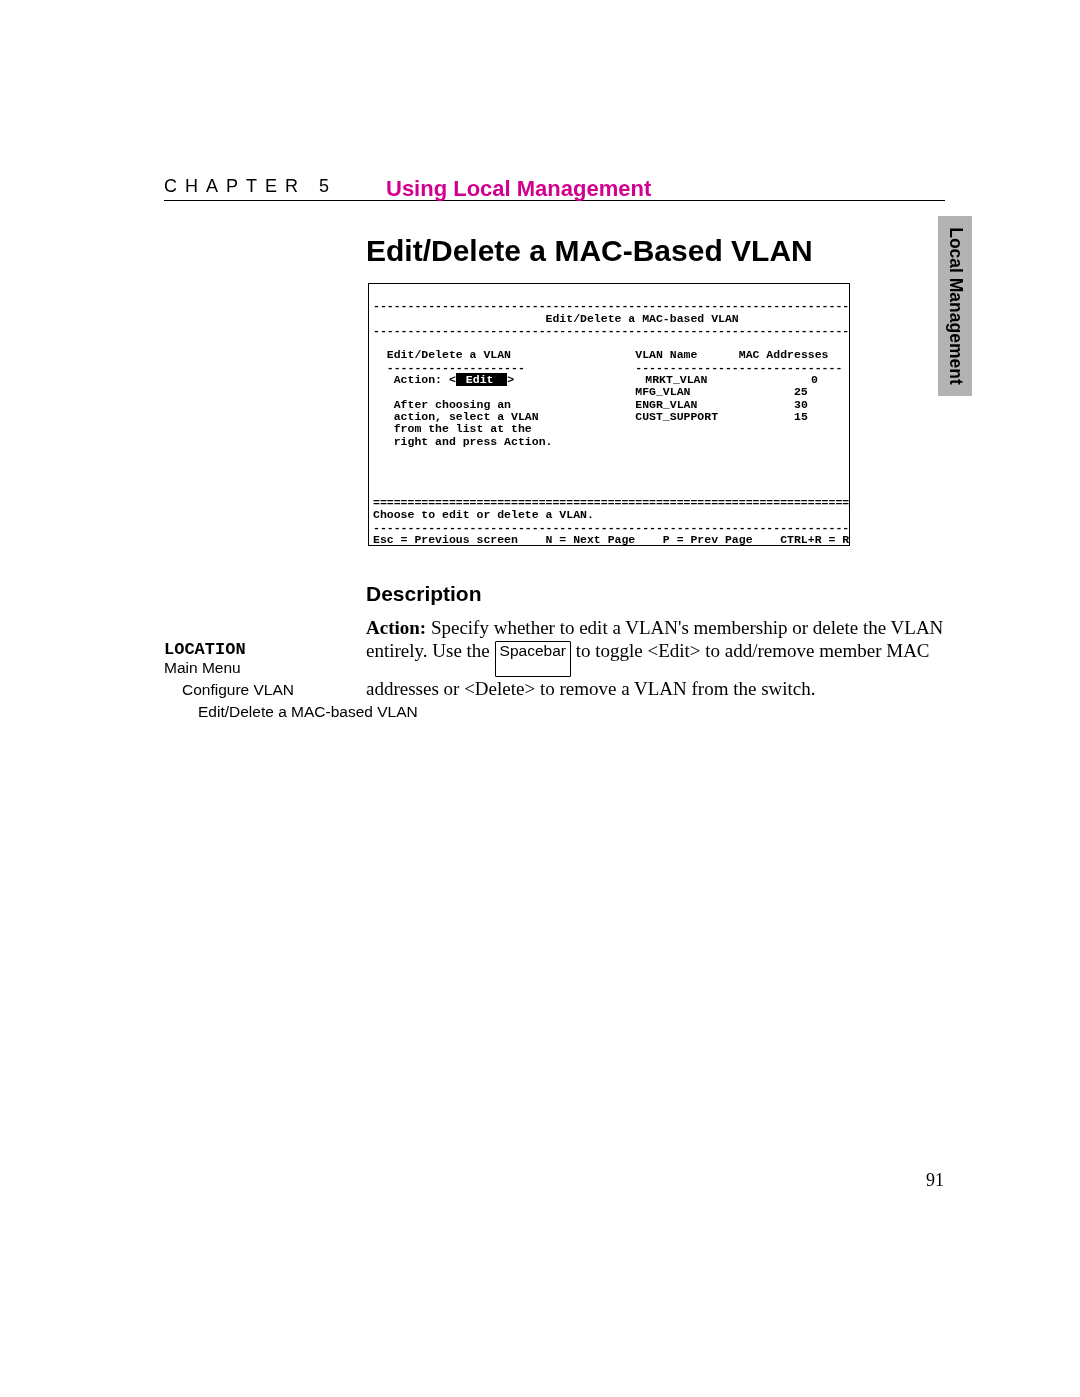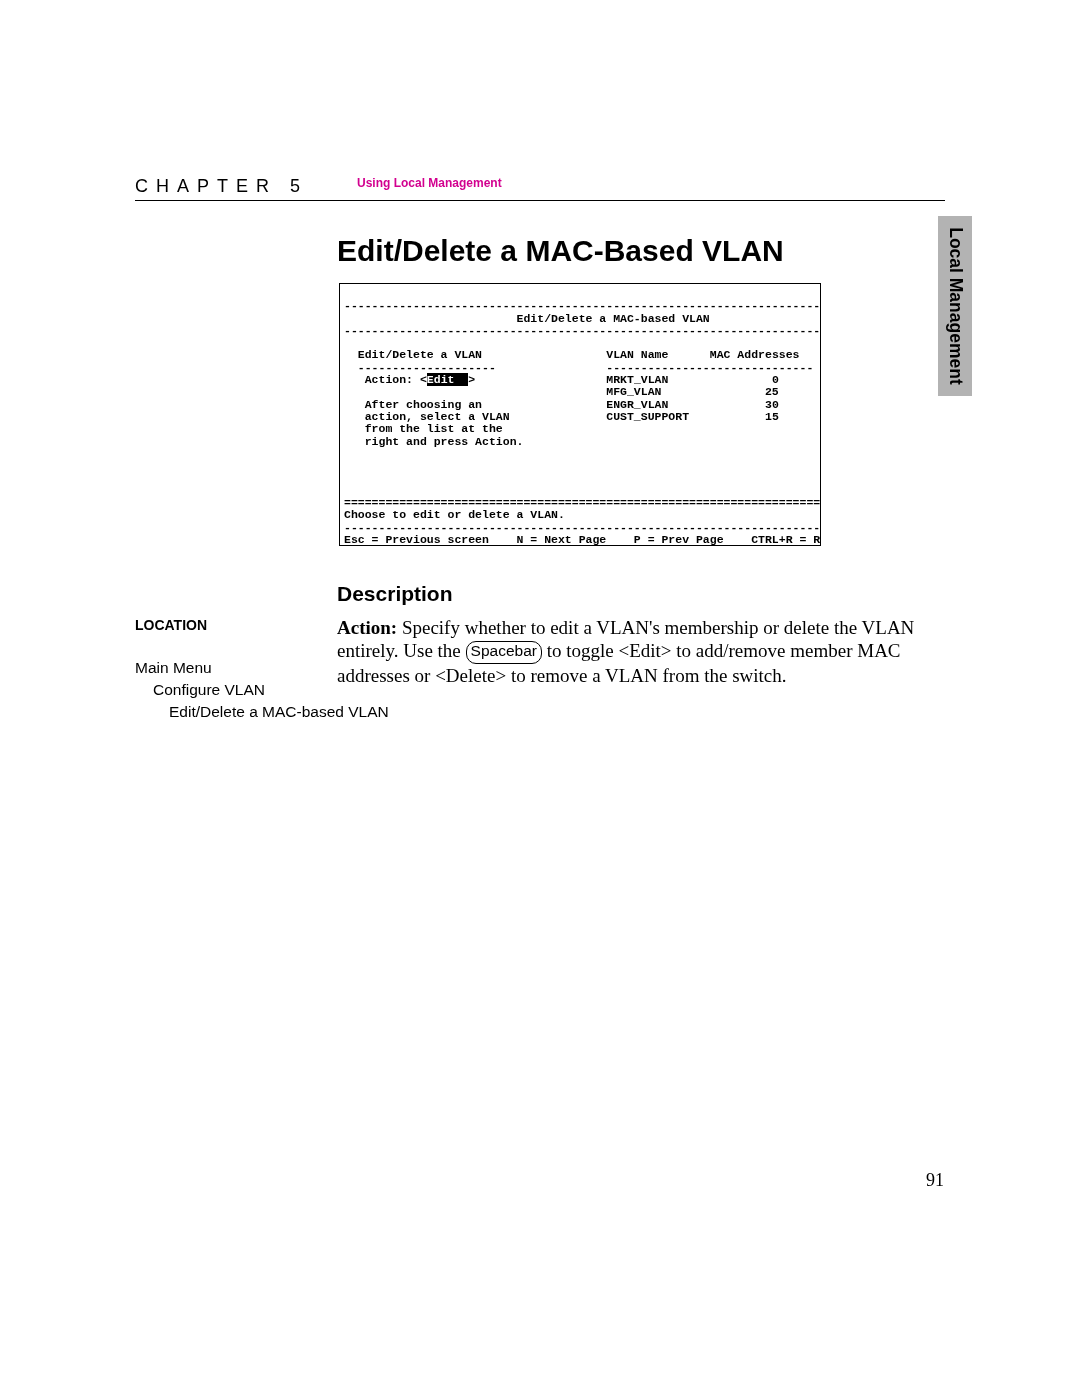--- a/index.html
+++ b/index.html
@@ -9,20 +9,21 @@
     font-family: "Times New Roman", Times, serif;
     color: #000;
     width: 1080px;
     height: 1397px;
     position: relative;
     overflow: hidden;
   }
   .page {
     position: absolute;
     inset: 0;
+    margin-left: 29px;
   }
 
   
   .header {
     position: absolute;
     left: 135px;
     right: 135px;
     top: 176px;
     border-bottom: 1.5px solid #000;
     height: 24px;
@@ -35,21 +36,21 @@
     font-size: 18px;
     letter-spacing: 8px;
     font-weight: 400;
   }
   .chapter-title {
     position: absolute;
     left: 222px;
     top: 0;
     font-family: Arial, Helvetica, sans-serif;
     font-weight: 700;
-    font-size: 12px;
+    font-size: 22px;
     color: #d2008f;
   }
 
   
   .tab-wrap {
     position: absolute;
     right: 108px;
     top: 216px;
     width: 34px;
     height: 180px;
@@ -91,40 +92,41 @@
     line-height: 12.3px;
     font-weight: 700;
     white-space: pre;
     overflow: hidden;
     padding: 4px 4px 4px 4px;
     box-sizing: border-box;
   }
   .inv {
     background: #000;
     color: #fff;
+    padding-left: 10px;
   }
 
   
   .desc-head {
     position: absolute;
     left: 337px;
     top: 582px;
     font-family: Arial, Helvetica, sans-serif;
     font-weight: 700;
     font-size: 21px;
   }
 
   
   .loc-head {
     position: absolute;
     left: 135px;
-    top: 617px;
-    font-family: Liberation Sans, sans-serif;
-    font-weight: 700;
-    font-size: 14px;
+    top: 640px;
+    font-family: Liberation Mono, monospace;
+    font-weight: 700;
+    font-size: 17px;
   }
   .loc-lines {
     position: absolute;
     left: 135px;
     top: 657px;
     font-family: Arial, Helvetica, sans-serif;
     font-size: 15.5px;
     line-height: 22px;
   }
   .loc-l2 { padding-left: 18px; }
@@ -139,22 +141,22 @@
     font-family: "Times New Roman", Times, serif;
     font-size: 19px;
     line-height: 23px;
   }
   .para { margin: 0 0 14px 0; }
   .b { font-weight: 700; }
   .keycap {
     display: inline-block;
     font-family: Arial, Helvetica, sans-serif;
     border: 1px solid #000;
-    border-radius: 10px;
-    padding: 0 4px 3px 4px;
+    border-radius: 1px;
+    padding: 0 4px 16px 4px;
     font-size: 15.5px;
     line-height: 18px;
     vertical-align: 1px;
   }
 
   
   .pagenum {
     position: absolute;
     right: 136px;
     top: 1170px;

